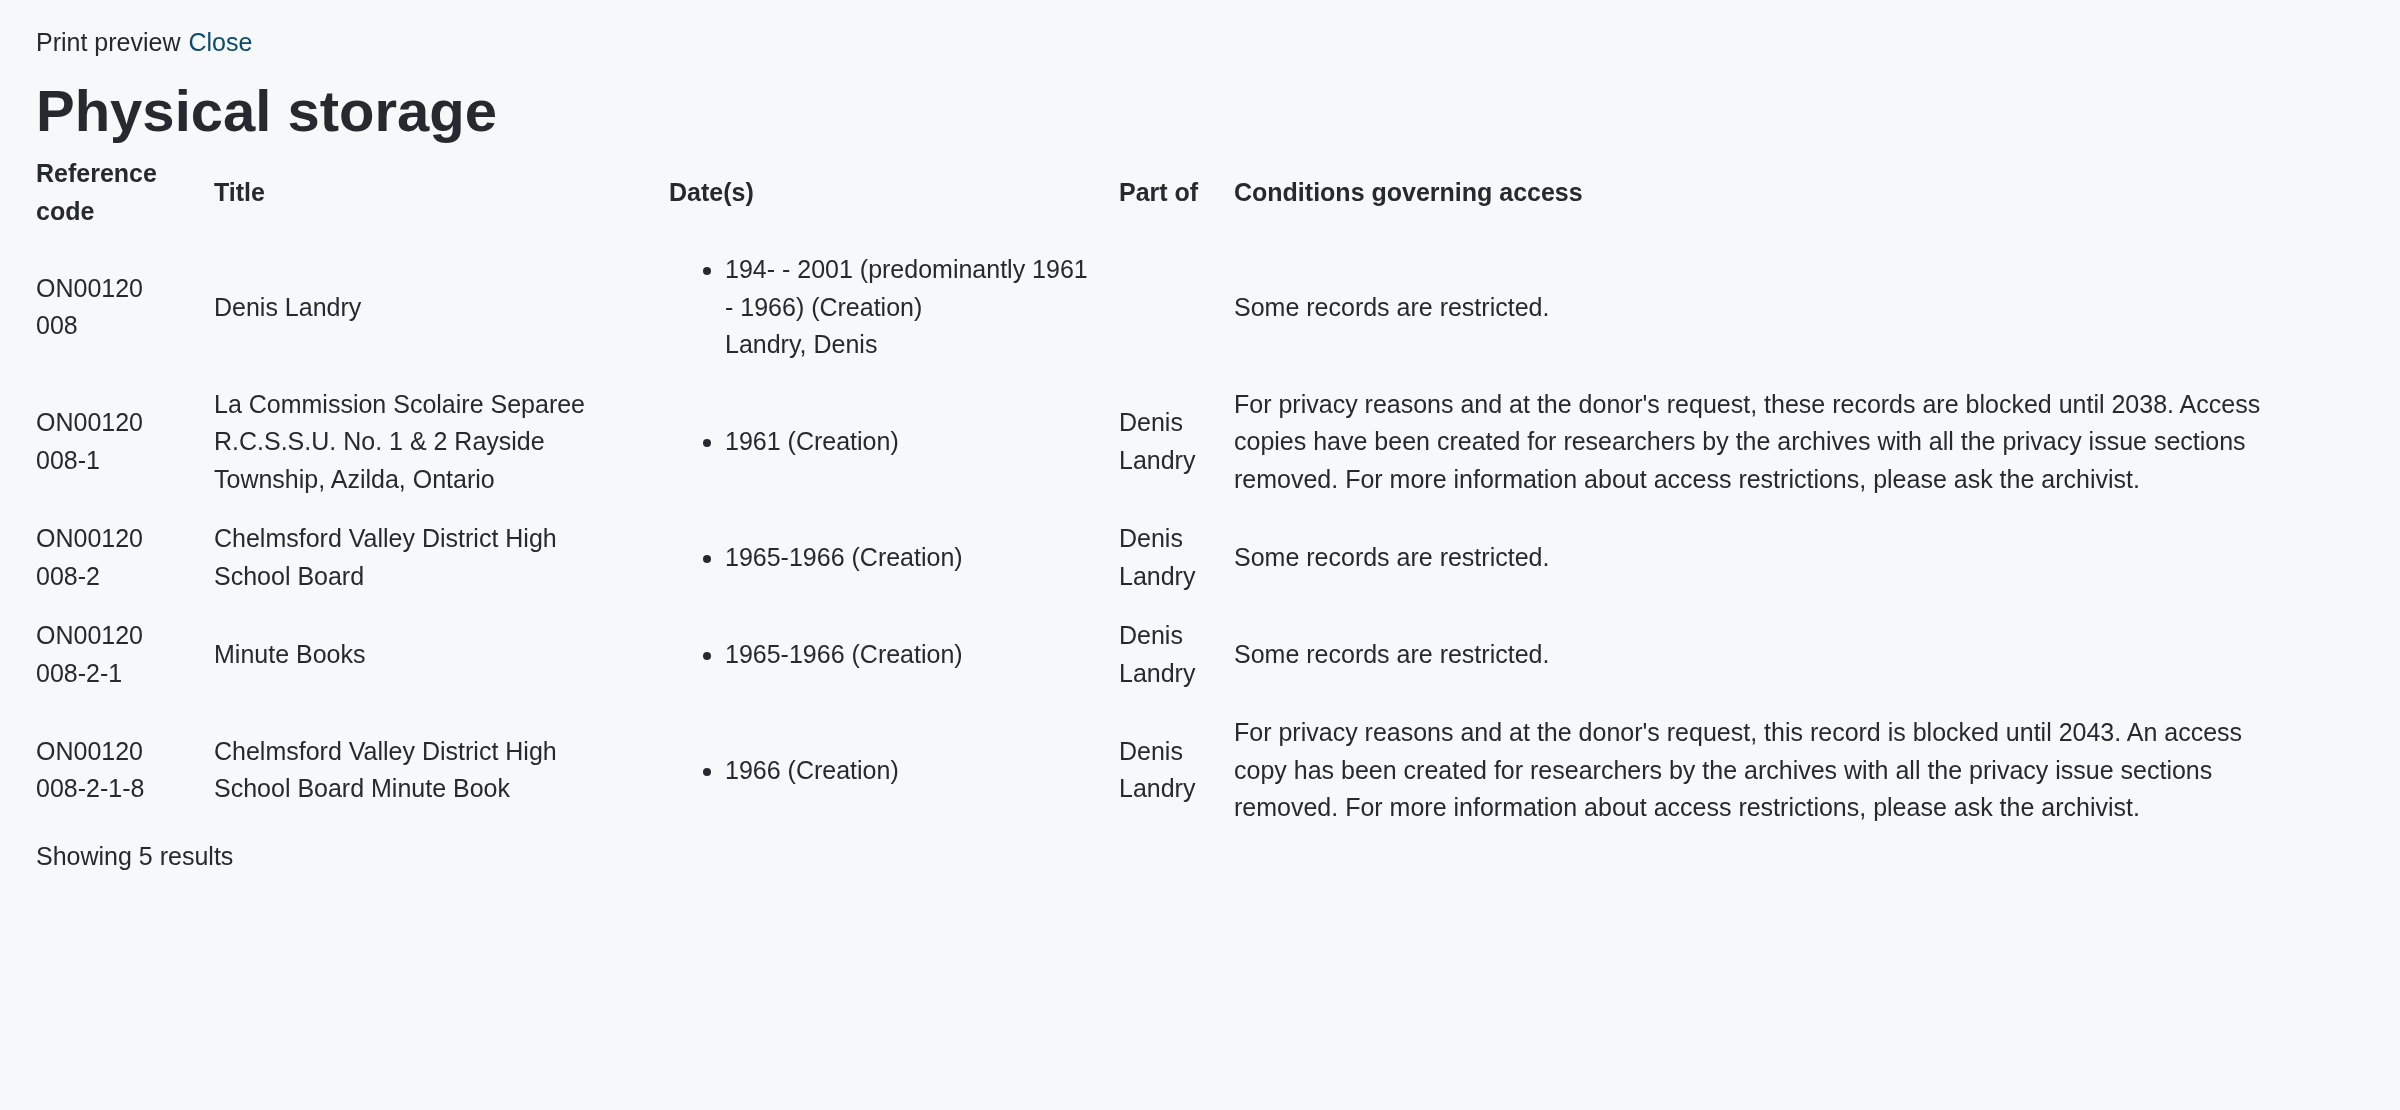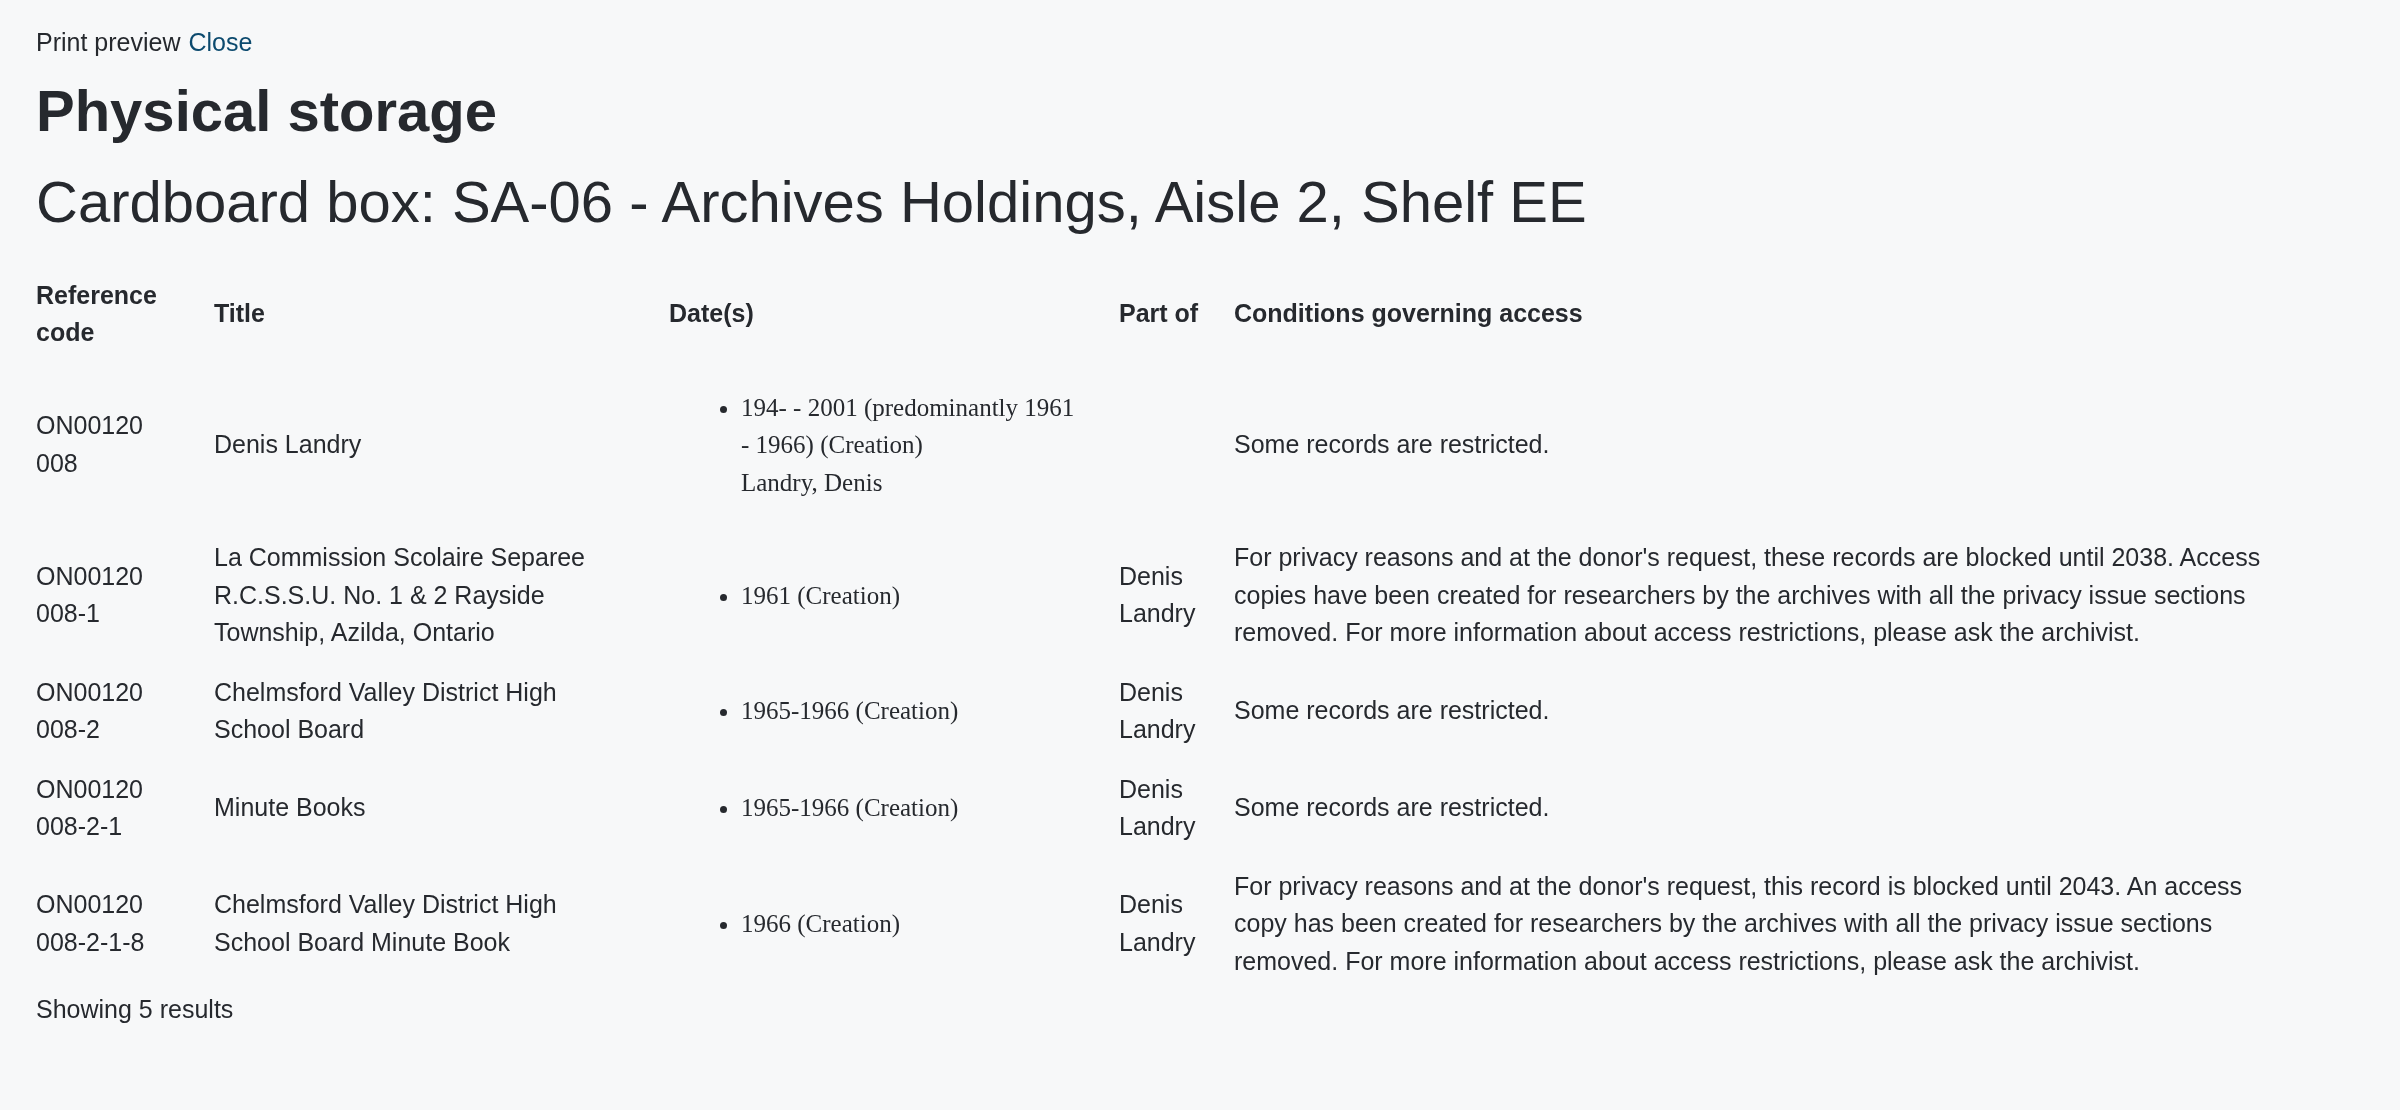--- a/index.html
+++ b/index.html
@@ -56,37 +56,36 @@
   th { font-weight: 700; padding: 10px 20px 10px 0; }
   td { padding: 11px 20px 11px 0; }
   th.col-ref, td.c-ref { padding-right: 34px; }
   td.c-title { padding-right: 55px; }
   td.c-cond  { padding-right: 90px; }
   ul.date-list {
     margin: 0;
     padding: 0 0 0 56px;
     list-style: disc;
   }
-  ul.date-list li { padding: 0; margin: 16px; font-family: Liberation Serif, serif; }
+  ul.date-list li { padding: 0; margin: 0; }
   .date-creator { display: block; }
   .date-creator:empty { display: none; }
   .results { margin-top: 0; font-size: 25px; }
 </style>
 </head>
 <body>
 
 <div class="page">
 
   <div class="toolbar">
     <span>Print preview</span><a class="close-link" href="#">Close</a>
   </div>
 
   <h1 class="h-main">Physical storage</h1>
 
-  <h1 class="h-sub">Cardboard box: SA-06 - Archives Holdings, Aisle 2, Shelf EE</h1>
 
   <table class="storage-table">
     <colgroup>
       <col class="w-ref">
         <col class="w-title">
         <col class="w-date">
         <col class="w-part">
         <col class="w-cond">
     </colgroup>
     <thead>

